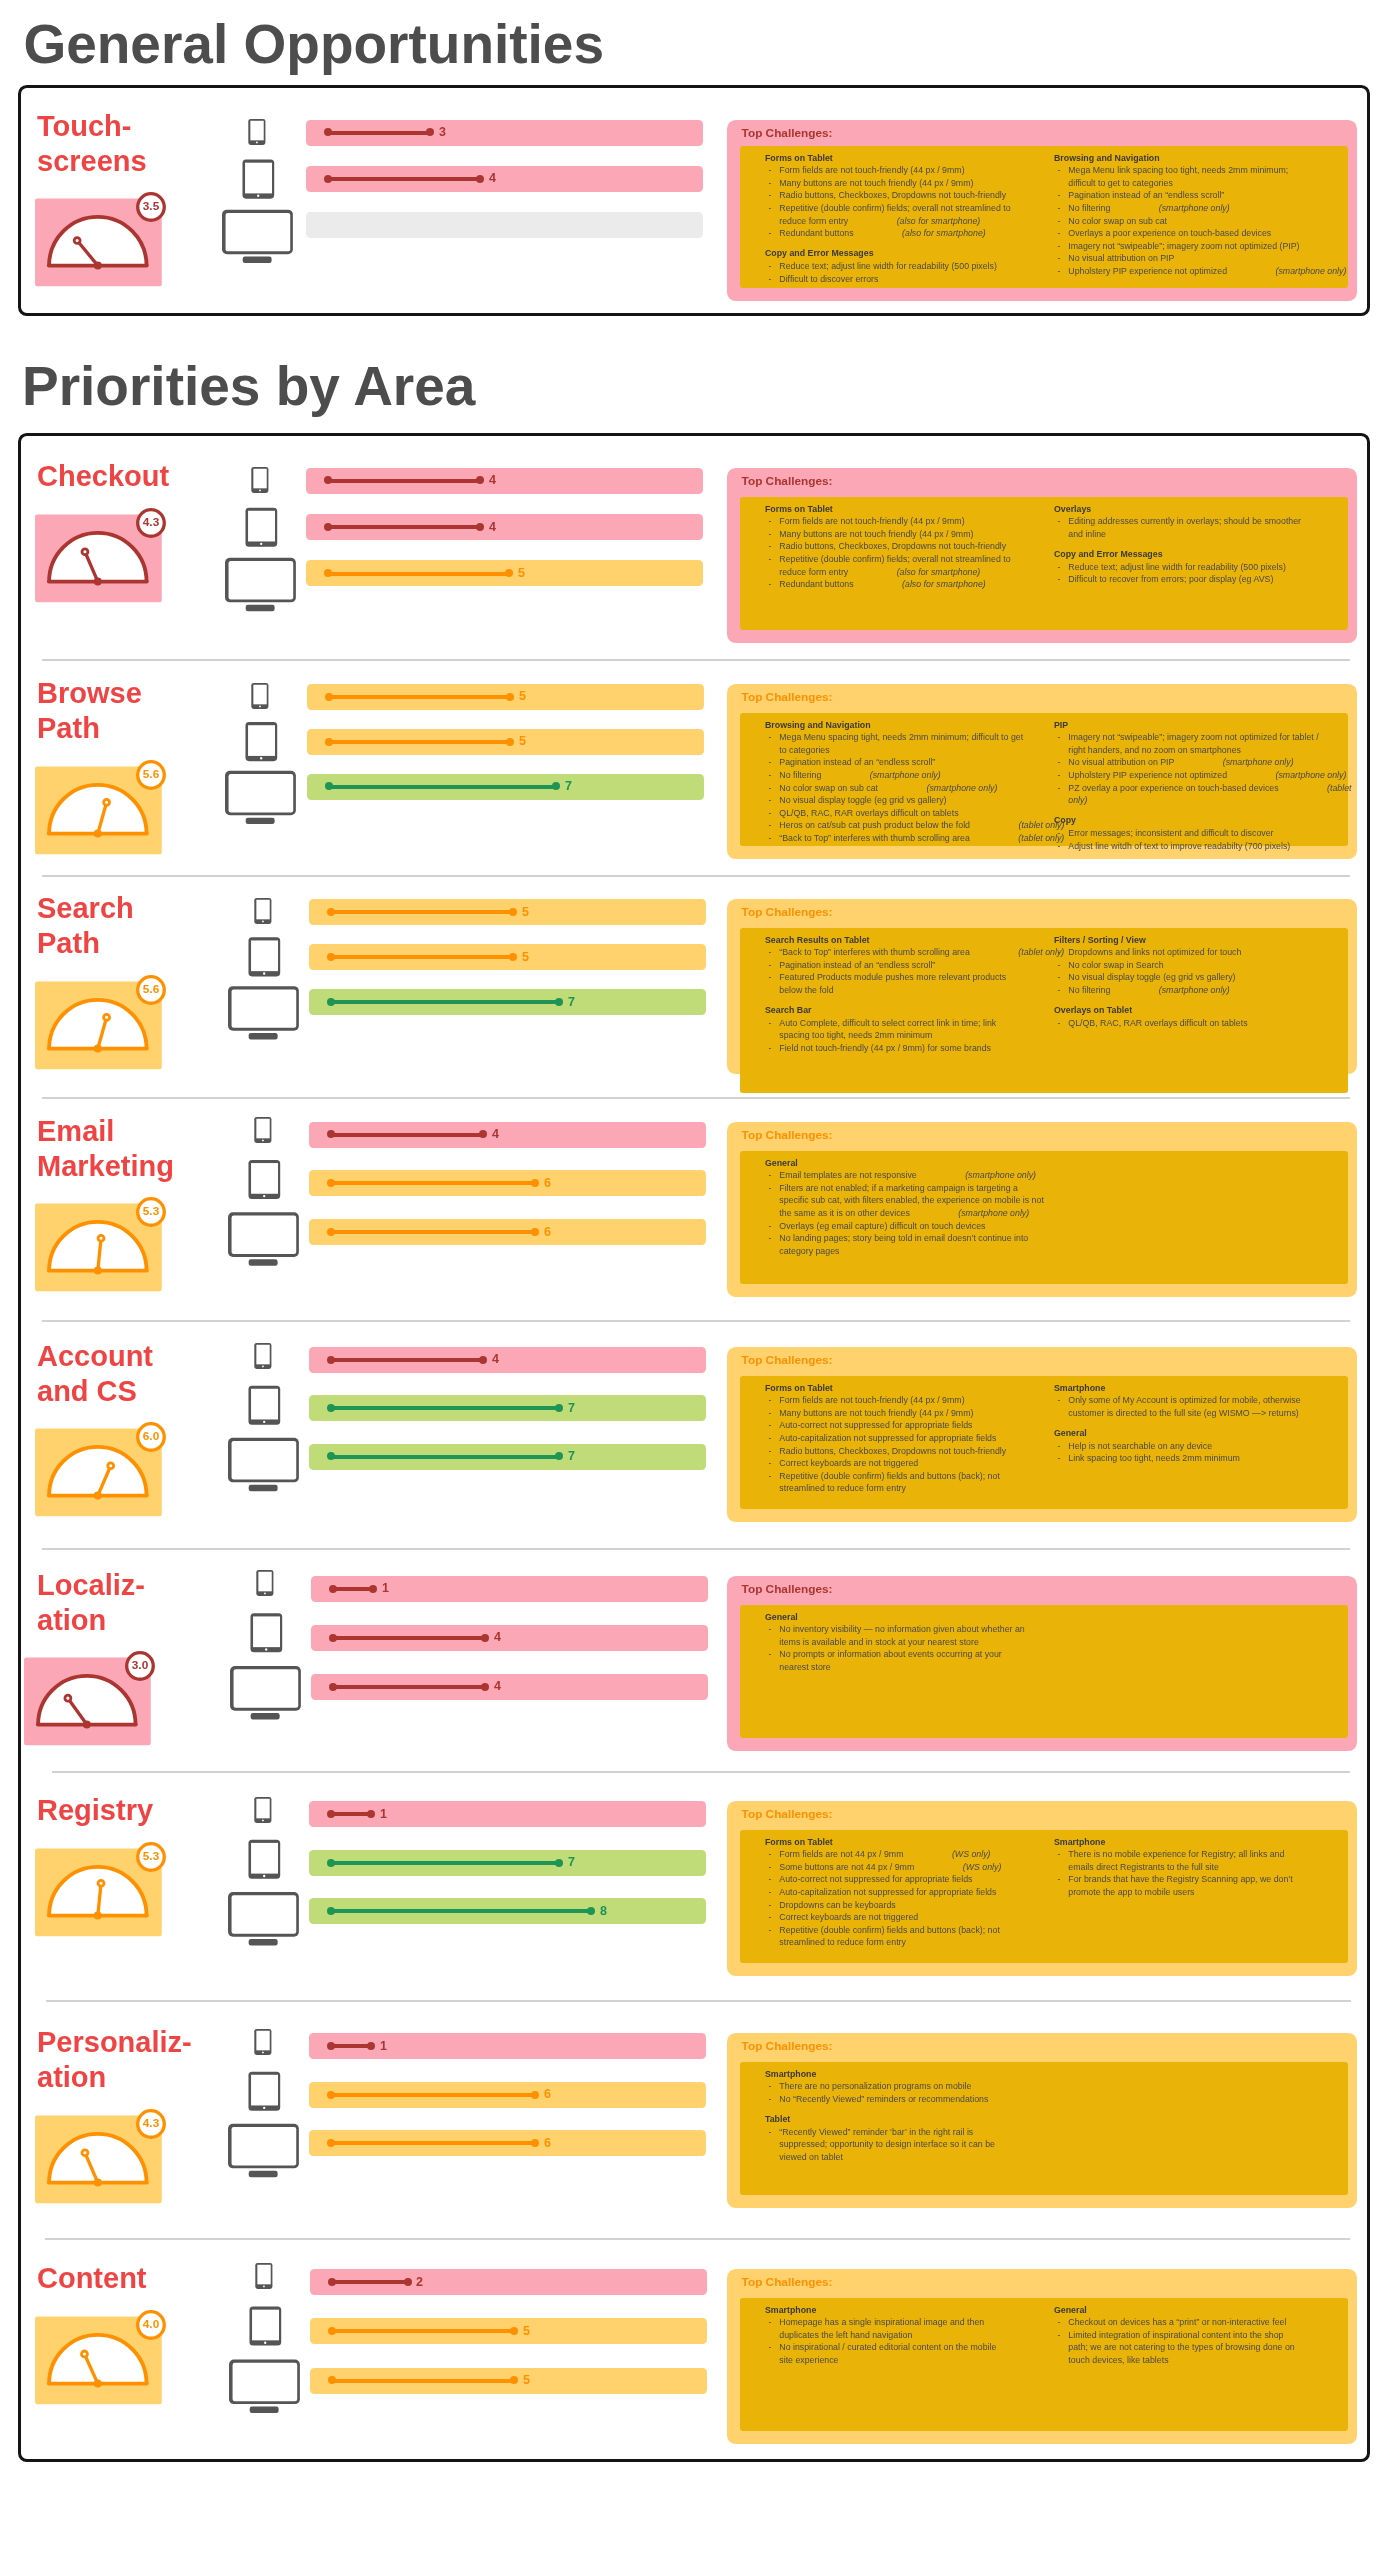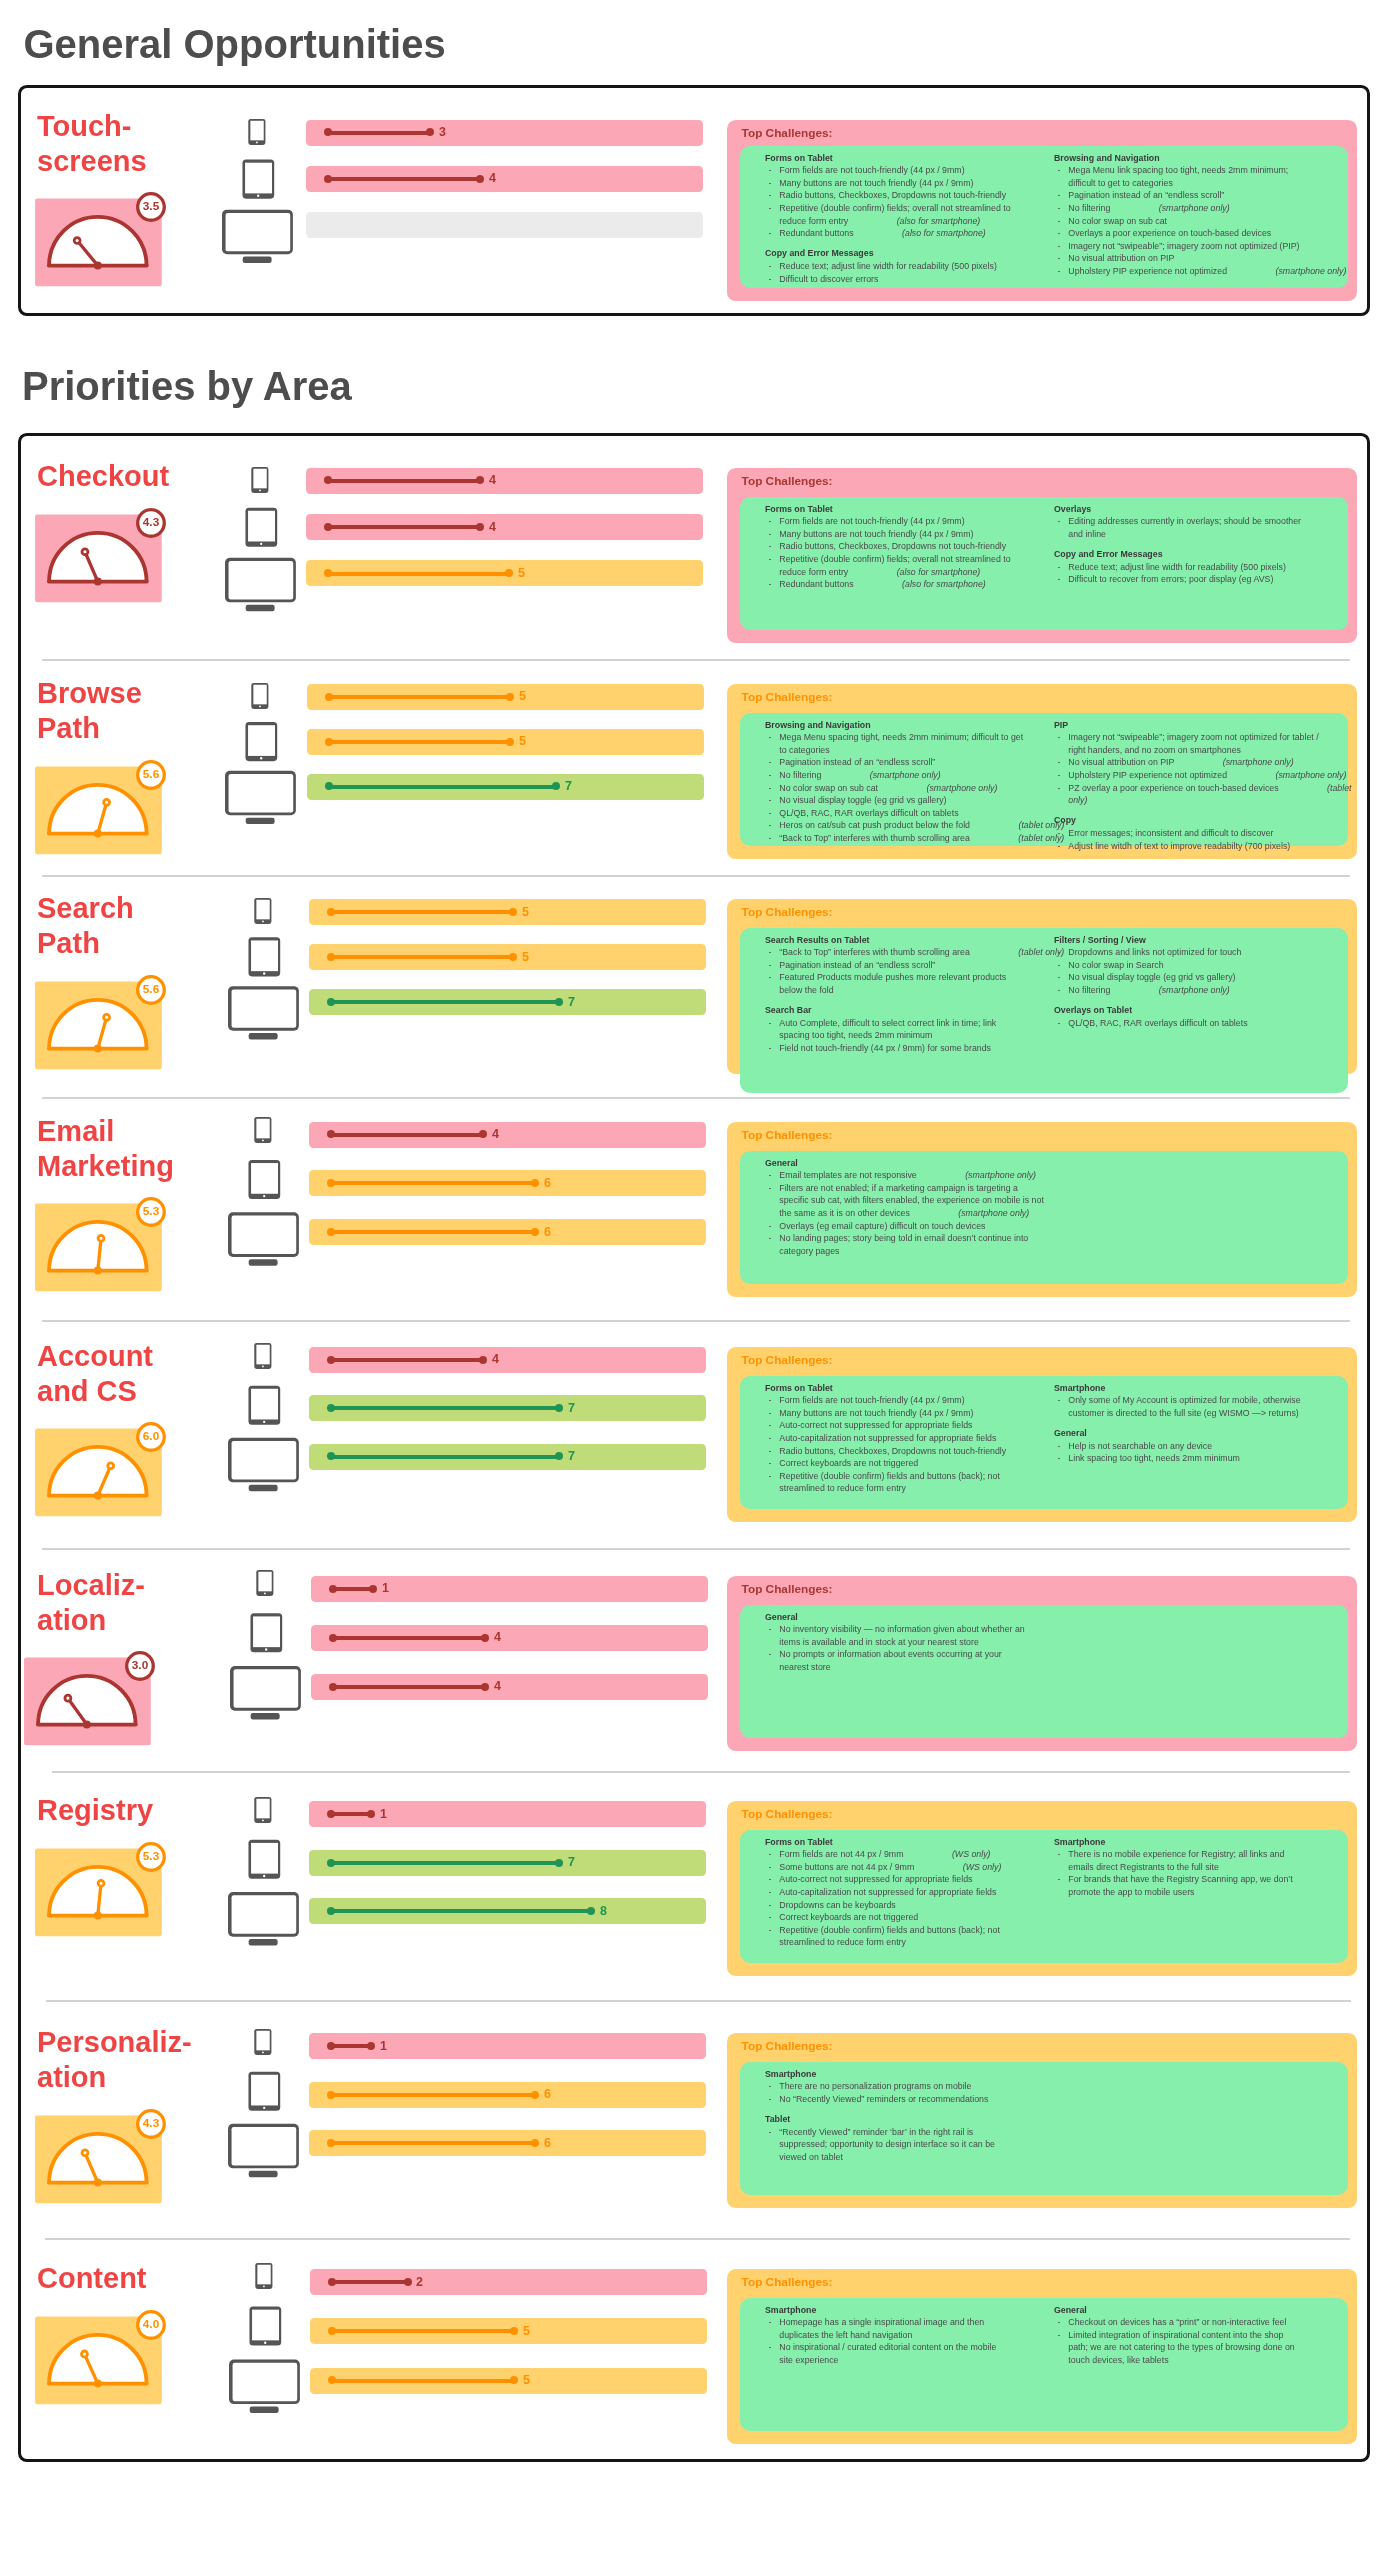--- a/index.html
+++ b/index.html
@@ -1,36 +1,36 @@
 <!DOCTYPE html>
 <html style="font-size:11.8px"><head>
 <meta charset="utf-8">
 <title>Mobile Experience Opportunities</title>
 <style>
   * { box-sizing: border-box; margin:0; padding:0; }
   html,body { background:#ffffff; }
   body { width:1393px; height:2576px; font-family:"Liberation Sans", sans-serif;
          position:relative; overflow:hidden; }
-  .h1 { position:absolute; font-weight:bold; color:#4D4D4D; font-size:40px;
+  .h1 { position:absolute; font-weight:bold; color:#4D4D4D; font-size:55px;
         line-height:44px; white-space:nowrap; }
   .panel { position:absolute; border:3.7px solid #151515; border-radius:8.8px; background:#fff; }
   .divider { position:absolute; height:2.2px; background:#D2D2D2; }
   .rowtitle { position:absolute; font-weight:bold; color:#ef4444; font-size:29px;
               line-height:35px; white-space:pre-line; }
   .gaugewrap { position:absolute; }
   .gaugewrap .score { position:absolute; font-weight:bold; font-size:11.8px; line-height:11.8px;
                       text-align:center; width:44px; }
   .devicons { position:absolute; }
   .bar { position:absolute; border-radius:4.4px; }
   .barline { position:absolute; height:3.7px; }
   .dot { position:absolute; width:8px; height:8px; border-radius:50%; }
   .barval { position:absolute; font-weight:bold; font-size:12.5px; line-height:12.5px; white-space:nowrap; }
   .tcbox { position:absolute; border-radius:8.8px; }
   .tclabel { position:absolute; font-weight:bold; font-size:11.8px; line-height:11.8px; white-space:nowrap; }
-  .tcinner { position:absolute; background:#86efac; border-radius:10px; }
+  .tcinner { position:absolute; background:#eab308; border-radius:3px; }
   .tccol { position:absolute; }
   .chead { font-weight:bold; font-size:8.8px; color:#3A3A3A; line-height:12.6px; margin-top:7.7px; }
   .chead.first { margin-top:0; }
   .citem { font-size:8.8px; color:#4A4A4A; line-height:12.6px; position:relative; padding-left:14.3px; }
   .citem > .dash { position:absolute; left:3.5px; top:0; }
   .citem i { font-style:italic;padding-left:46px; }
 </style>
 </head>
 <body>
 

